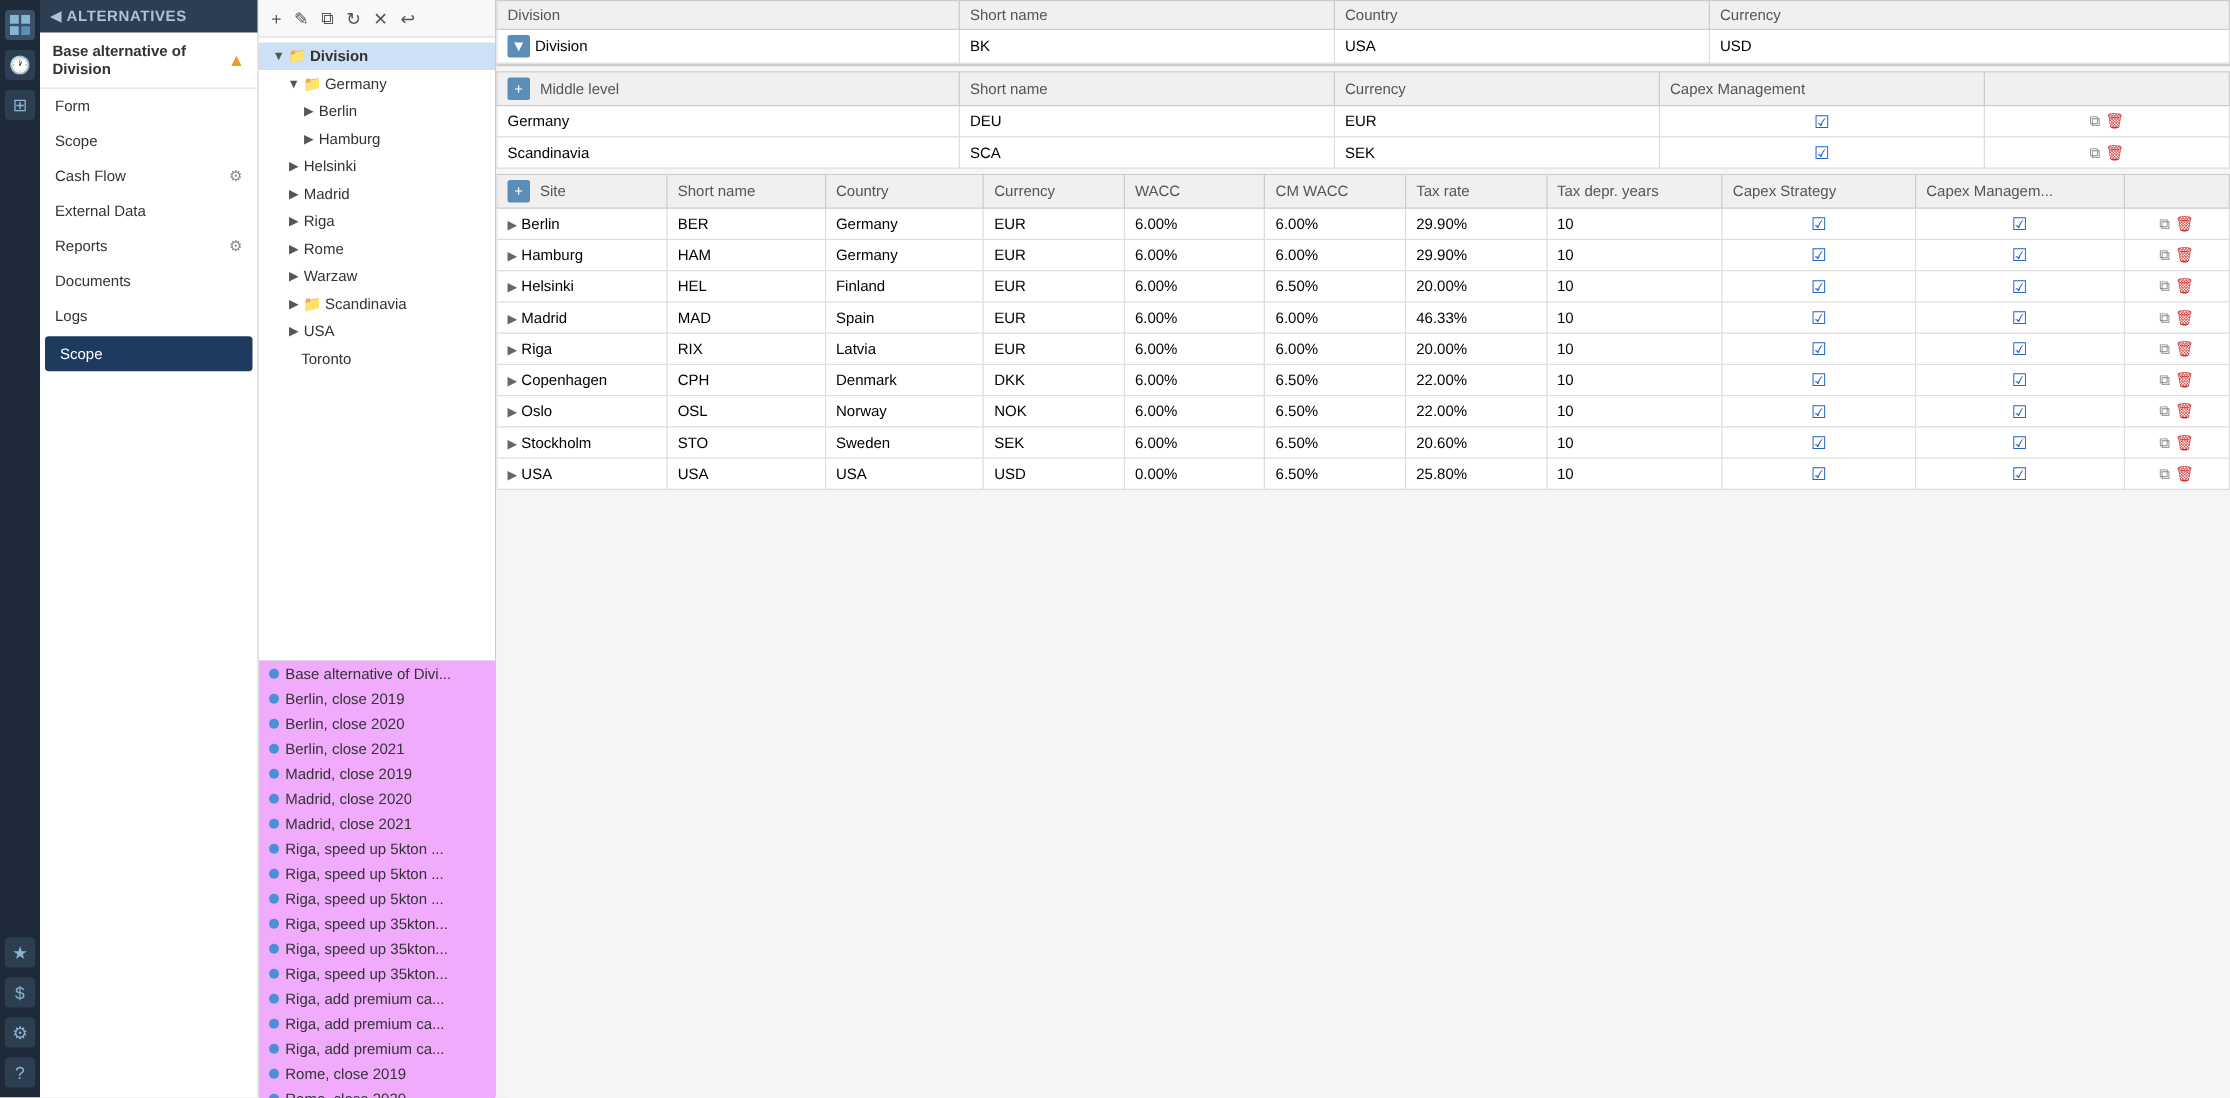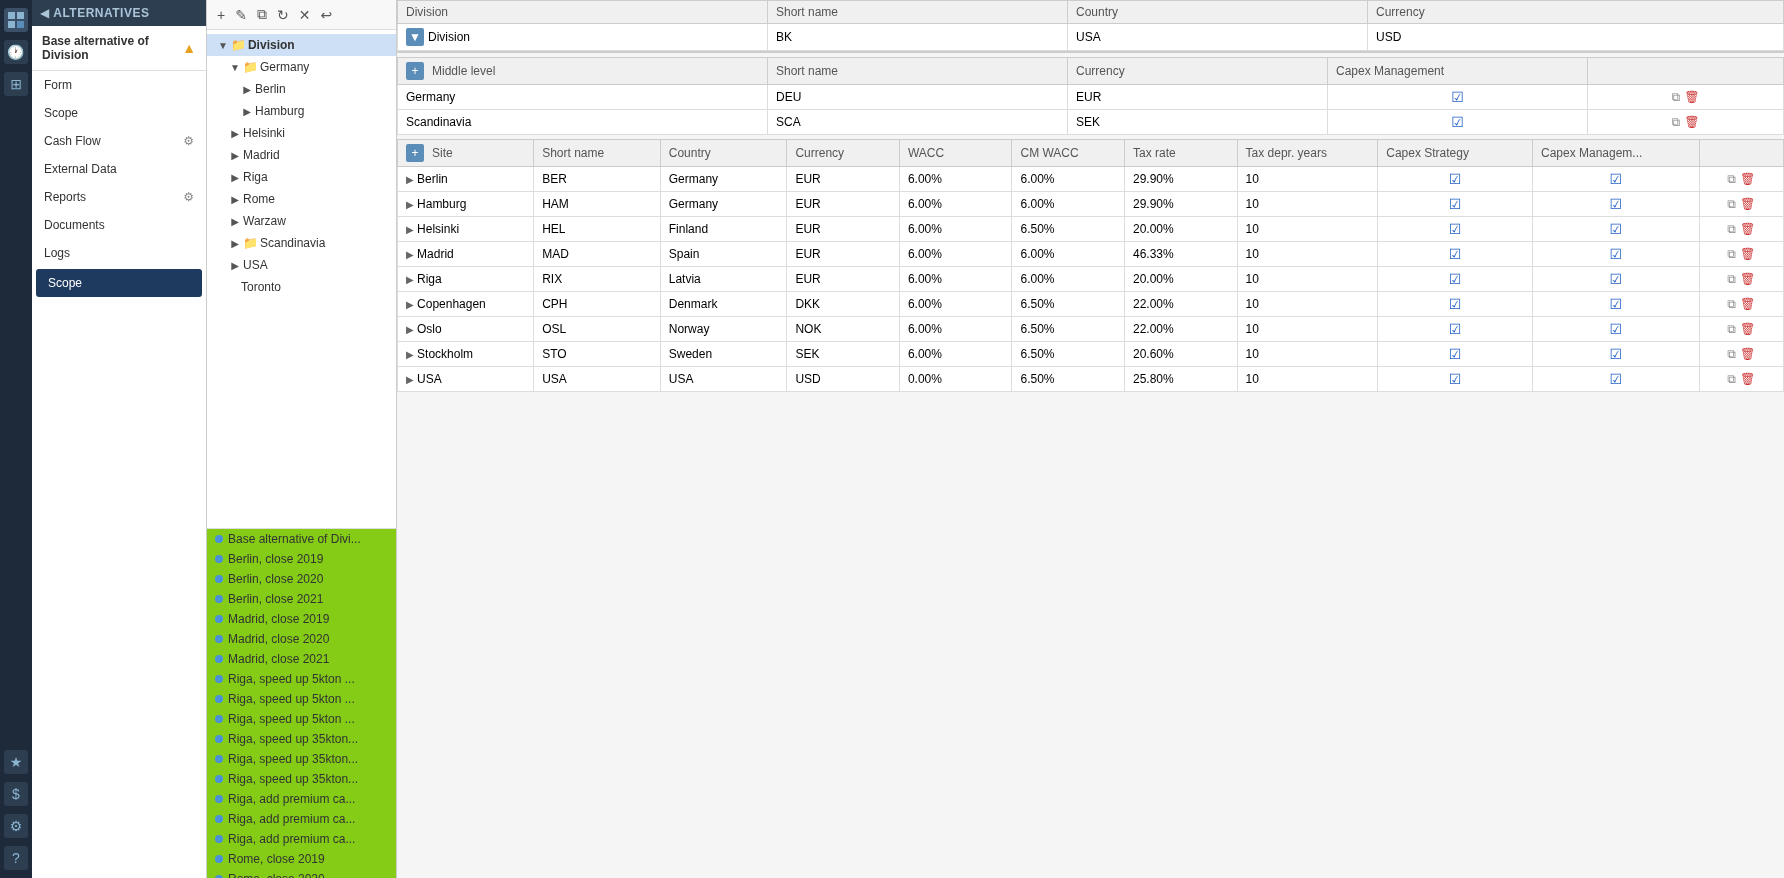--- a/index.html
+++ b/index.html
@@ -118,21 +118,21 @@
     .tree-arrow { color: #555; font-size: 10px; width: 12px; text-align: center; }
     .folder-icon { color: #e8c050; font-size: 12px; }
     .tree-label { font-size: 12px; color: #333; }
     .tree-selected-label { font-size: 12px; color: #333; font-weight: bold; }
 
     
     .alt-list {
       border-top: 1px solid #ddd;
       max-height: 380px;
       overflow-y: auto;
-      background: #84cc16;
+      background: #f0abfc;
     }
     .alt-list-item {
       display: flex;
       align-items: center;
       padding: 3px 8px;
       cursor: pointer;
       font-size: 11px;
       color: #333;
       gap: 5px;
     }

